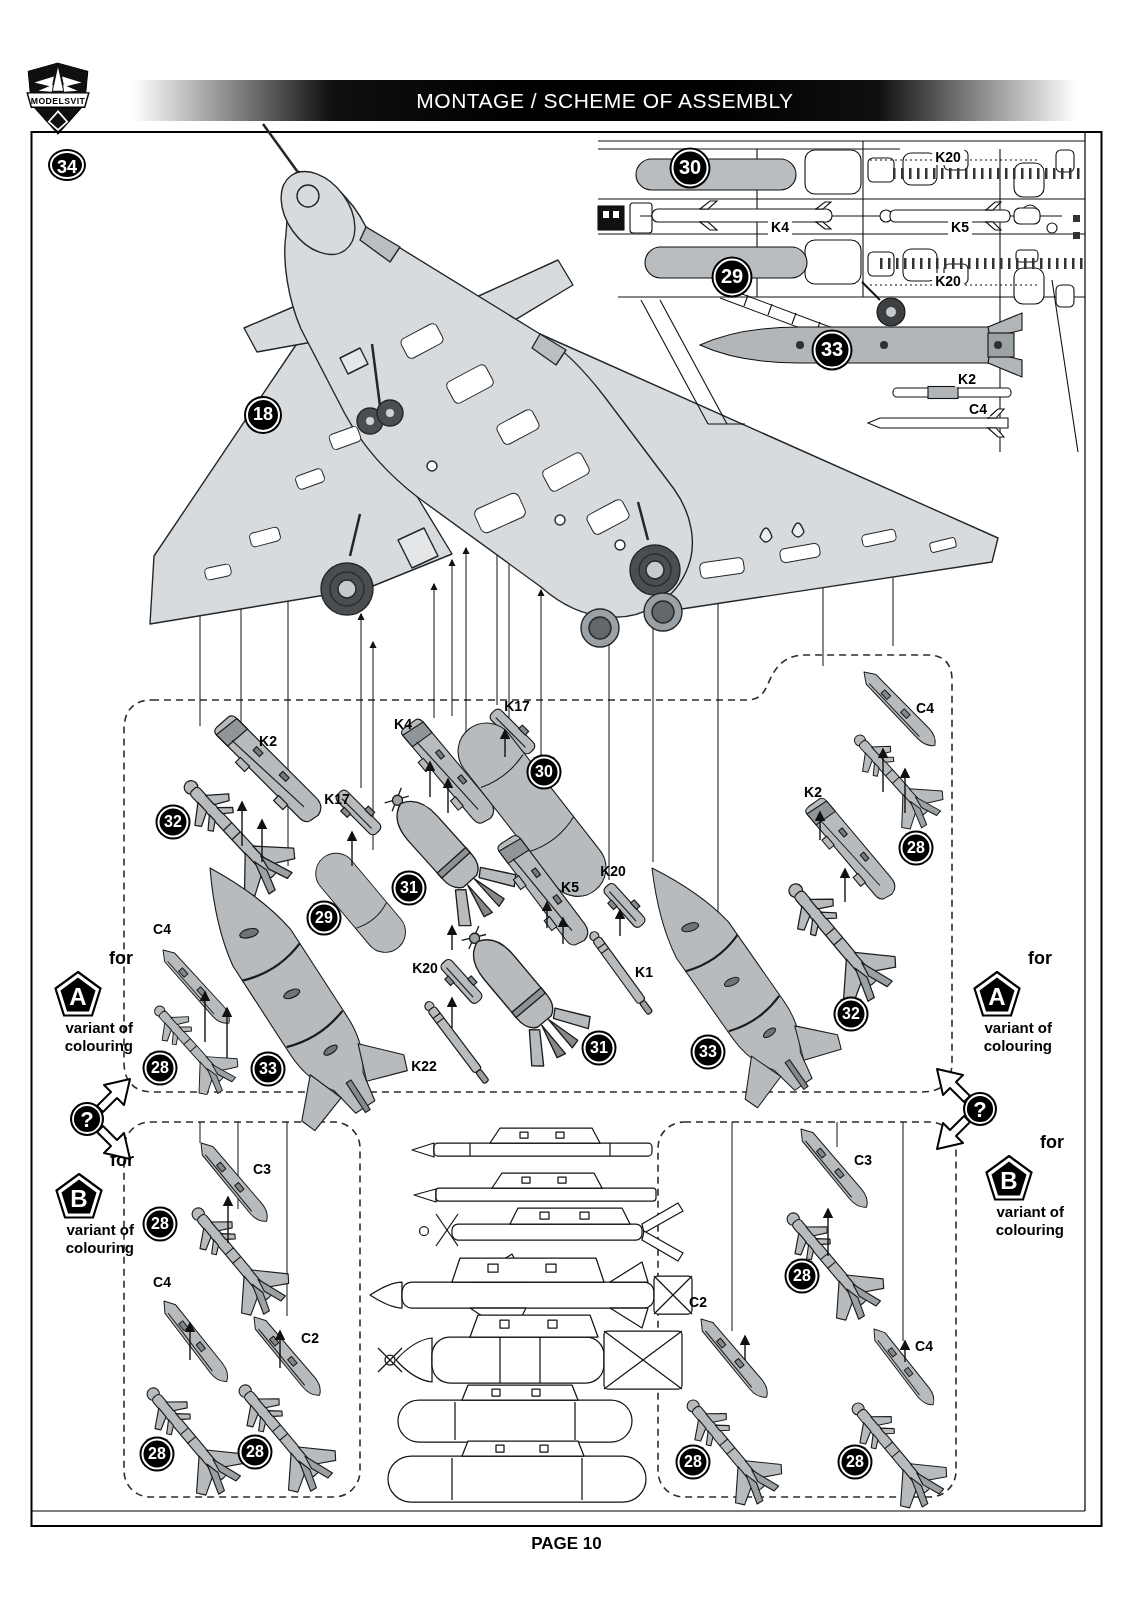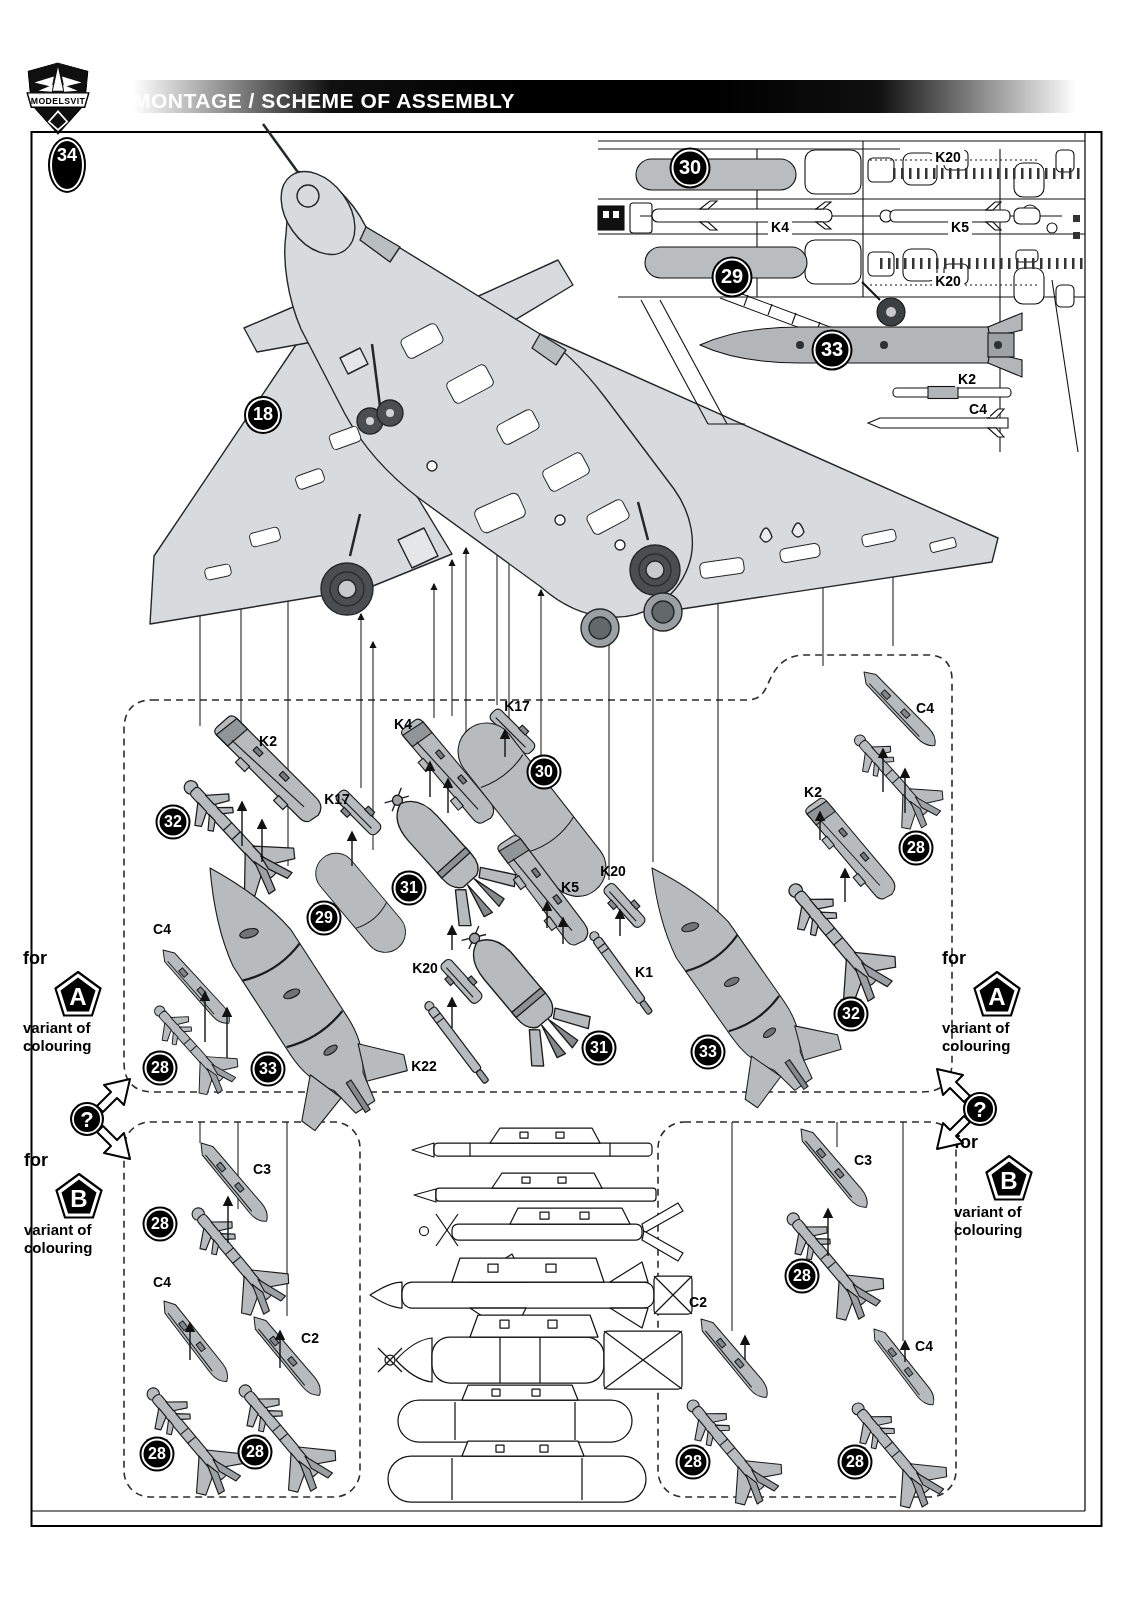--- a/index.html
+++ b/index.html
@@ -5,32 +5,32 @@
   :root{
     --paper:#ffffff; --ink:#000000; --line:#1c1c1c;
     --plane-fill:#d8dbdd; --part-fill:#b7bbbe; --dark:#4a4e51;
   }
   html,body{margin:0;padding:0;background:#e8e8e8;}
   #stage{position:relative;width:1133px;height:1600px;background:var(--paper);
     font-family:"Liberation Sans",sans-serif;overflow:hidden;margin:0 auto;}
   #art{position:absolute;left:0;top:0;width:1133px;height:1600px;}
   
   .logo{position:absolute;left:22px;top:58px;width:72px;height:80px;}
-  .titlebar{position:absolute;left:133px;top:80px;width:944px;height:33px;
+  .titlebar{position:absolute;left:133px;top:80px;width:944px;height:41px;
     background:linear-gradient(90deg,#ffffff 0%,#101010 21%,#000 40%,#000 62%,#101010 79%,#ffffff 100%);
-    color:#fff;line-height:41px;font-weight:bold;font-size:21px;letter-spacing:.5px;}
+    color:#fff;text-align:center;line-height:41px;font-weight:normal;font-size:21px;letter-spacing:.5px;}
   
   .callout{position:absolute;transform:translate(-50%,-50%);border-radius:50%;
     background:#000;color:#fff;text-align:center;font-weight:bold;
     border:2.5px solid #fff;box-shadow:0 0 0 2px #000;box-sizing:border-box;z-index:6;}
   .plabel{position:absolute;transform:translate(-50%,-50%);font-weight:bold;font-size:14px;
     color:var(--ink);white-space:nowrap;z-index:5;}
   .plabel.bg{background:var(--paper);padding:0 3px;}
   
-  .vblock{position:absolute;width:110px;transform:translateX(-50%);text-align:left;z-index:6;}
+  .vblock{position:absolute;width:110px;transform:translateX(-50%);text-align:right;z-index:6;}
   .vfor{font-weight:bold;font-size:18px;color:var(--ink);}
   .vpenta{width:48px;height:46px;margin:2px auto 2px;}
   .vpenta .pOuter{fill:#fff;stroke:#000;stroke-width:2.2;}
   .vpenta .pInner{fill:#000;}
   .vpenta text{fill:#fff;font-weight:bold;font-size:24px;text-anchor:middle;
     font-family:"Liberation Sans",sans-serif;}
   .vnote{font-weight:bold;font-size:15px;line-height:1.18;color:var(--ink);}
   .qmark{position:absolute;width:120px;height:120px;transform:translate(-50%,-50%);z-index:6;}
   .qarrow{fill:#fff;stroke:#000;stroke-width:2;stroke-linejoin:round;}
   .qcirc{fill:#000;}
@@ -435,21 +435,21 @@
       <rect x="388" y="1456" width="258" height="46" rx="23"></rect>
       <path d="M462,1456 L468,1441 L578,1441 L584,1456 Z"></path>
       <rect x="496" y="1445" width="8" height="7"></rect>
         <rect x="540" y="1445" width="8" height="7"></rect>
       <line x1="452" y1="1458" x2="452" y2="1500"></line>
         <line x1="582" y1="1458" x2="582" y2="1500"></line>
     </g>
   </svg>
 
   <div id="labels">
-      <div class="callout" style="left: 67px; top: 165px; width: 34px; height: 52px; line-height: 28px; font-size: 18px;">34</div>
+      <div class="callout" style="left: 67px; top: 165px; width: 34px; height: 28px; line-height: 28px; font-size: 18px;">34</div>
       <div class="callout" style="left: 263px; top: 415px; width: 34px; height: 34px; line-height: 28px; font-size: 18px;">18</div>
       <div class="callout" style="left: 690px; top: 168px; width: 37px; height: 37px; line-height: 31px; font-size: 20px;">30</div>
       <div class="callout" style="left: 732px; top: 277px; width: 37px; height: 37px; line-height: 31px; font-size: 20px;">29</div>
       <div class="callout" style="left: 832px; top: 350px; width: 37px; height: 37px; line-height: 31px; font-size: 20px;">33</div>
       <div class="callout" style="left: 173px; top: 822px; width: 31px; height: 31px; line-height: 25px; font-size: 16px;">32</div>
       <div class="callout" style="left: 324px; top: 918px; width: 31px; height: 31px; line-height: 25px; font-size: 16px;">29</div>
       <div class="callout" style="left: 409px; top: 888px; width: 31px; height: 31px; line-height: 25px; font-size: 16px;">31</div>
       <div class="callout" style="left: 544px; top: 772px; width: 31px; height: 31px; line-height: 25px; font-size: 16px;">30</div>
       <div class="callout" style="left: 160px; top: 1068px; width: 31px; height: 31px; line-height: 25px; font-size: 16px;">28</div>
       <div class="callout" style="left: 268px; top: 1069px; width: 31px; height: 31px; line-height: 25px; font-size: 16px;">33</div>
@@ -546,13 +546,14 @@
   <div class="qmark" style="left:980px;top:1109px">
     <svg viewBox="0 0 120 120" width="120" height="120">
       <path class="qarrow" d="M50,47 L36,33 L43,26 L17,20 L23,46 L30,39 L44,53 Z"></path>
       <path class="qarrow" d="M50,73 L36,87 L43,94 L17,100 L23,74 L30,81 L44,67 Z"></path>
       <circle class="qcirc" cx="60" cy="60" r="17"></circle>
       <circle class="qring" cx="60" cy="60" r="14"></circle>
       <text class="qtext" x="60" y="68">?</text>
     </svg>
   </div>
 
+  <div class="pagenum">PAGE 10</div>
 </div>
 
 </body></html>

